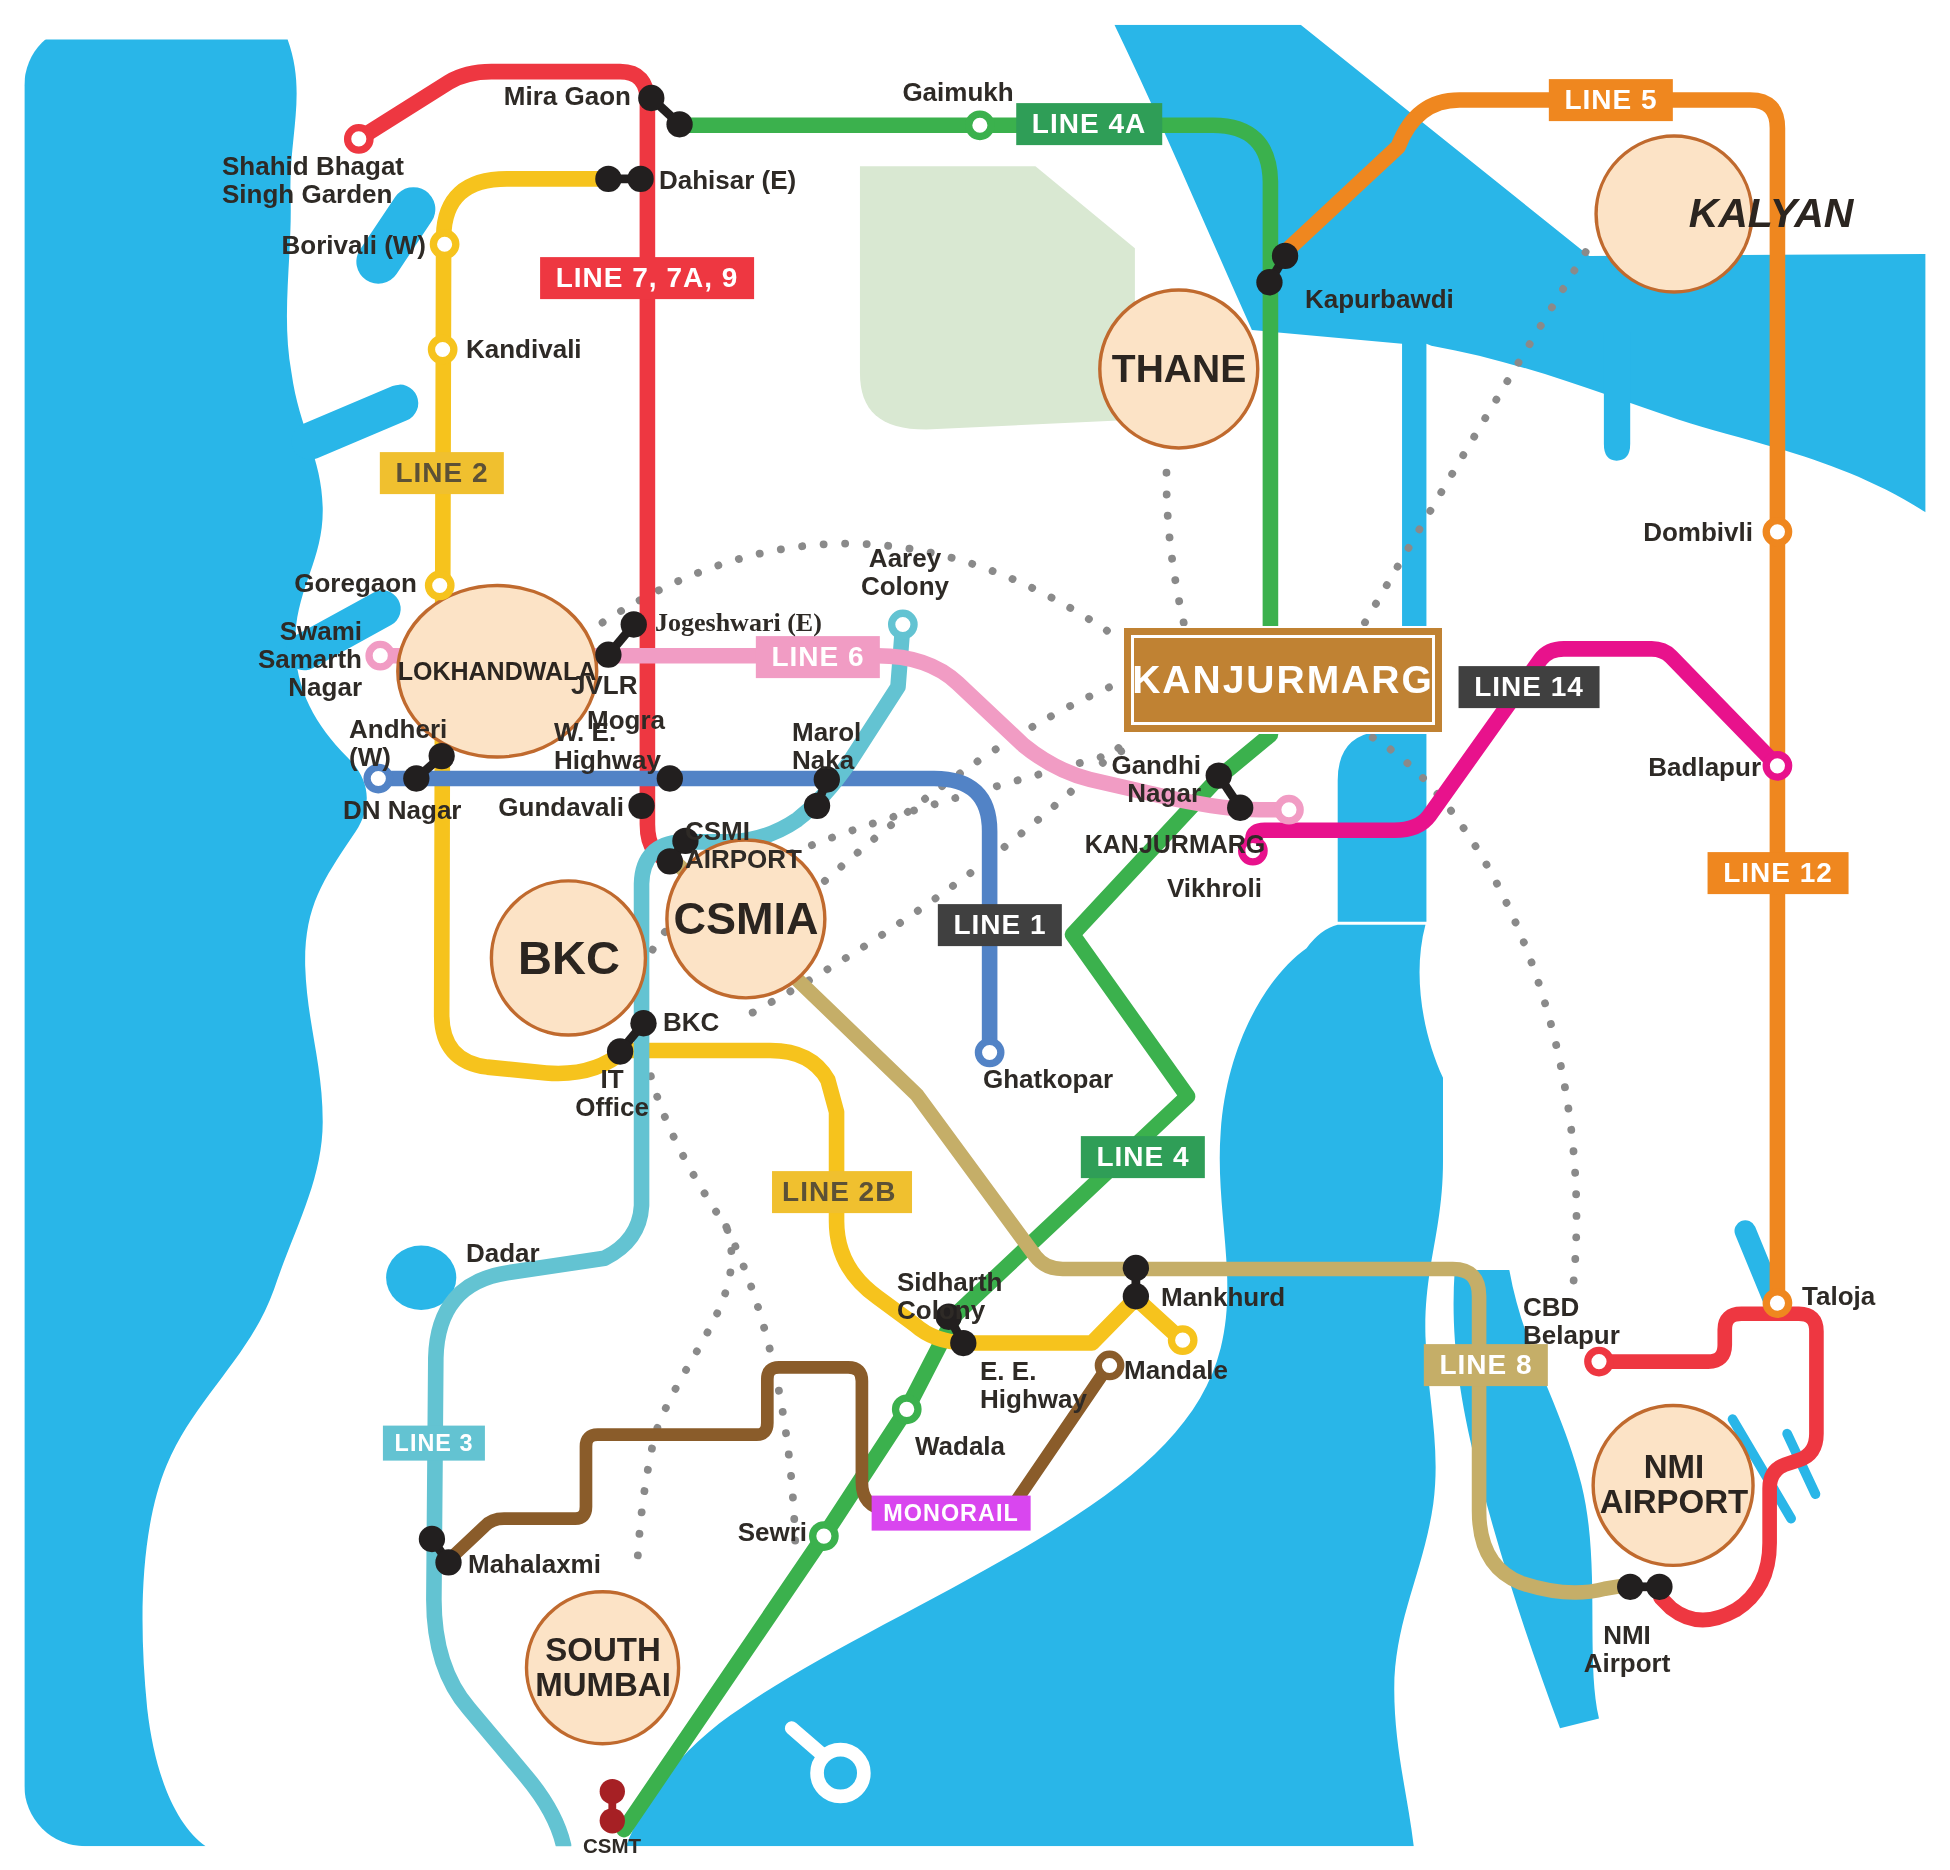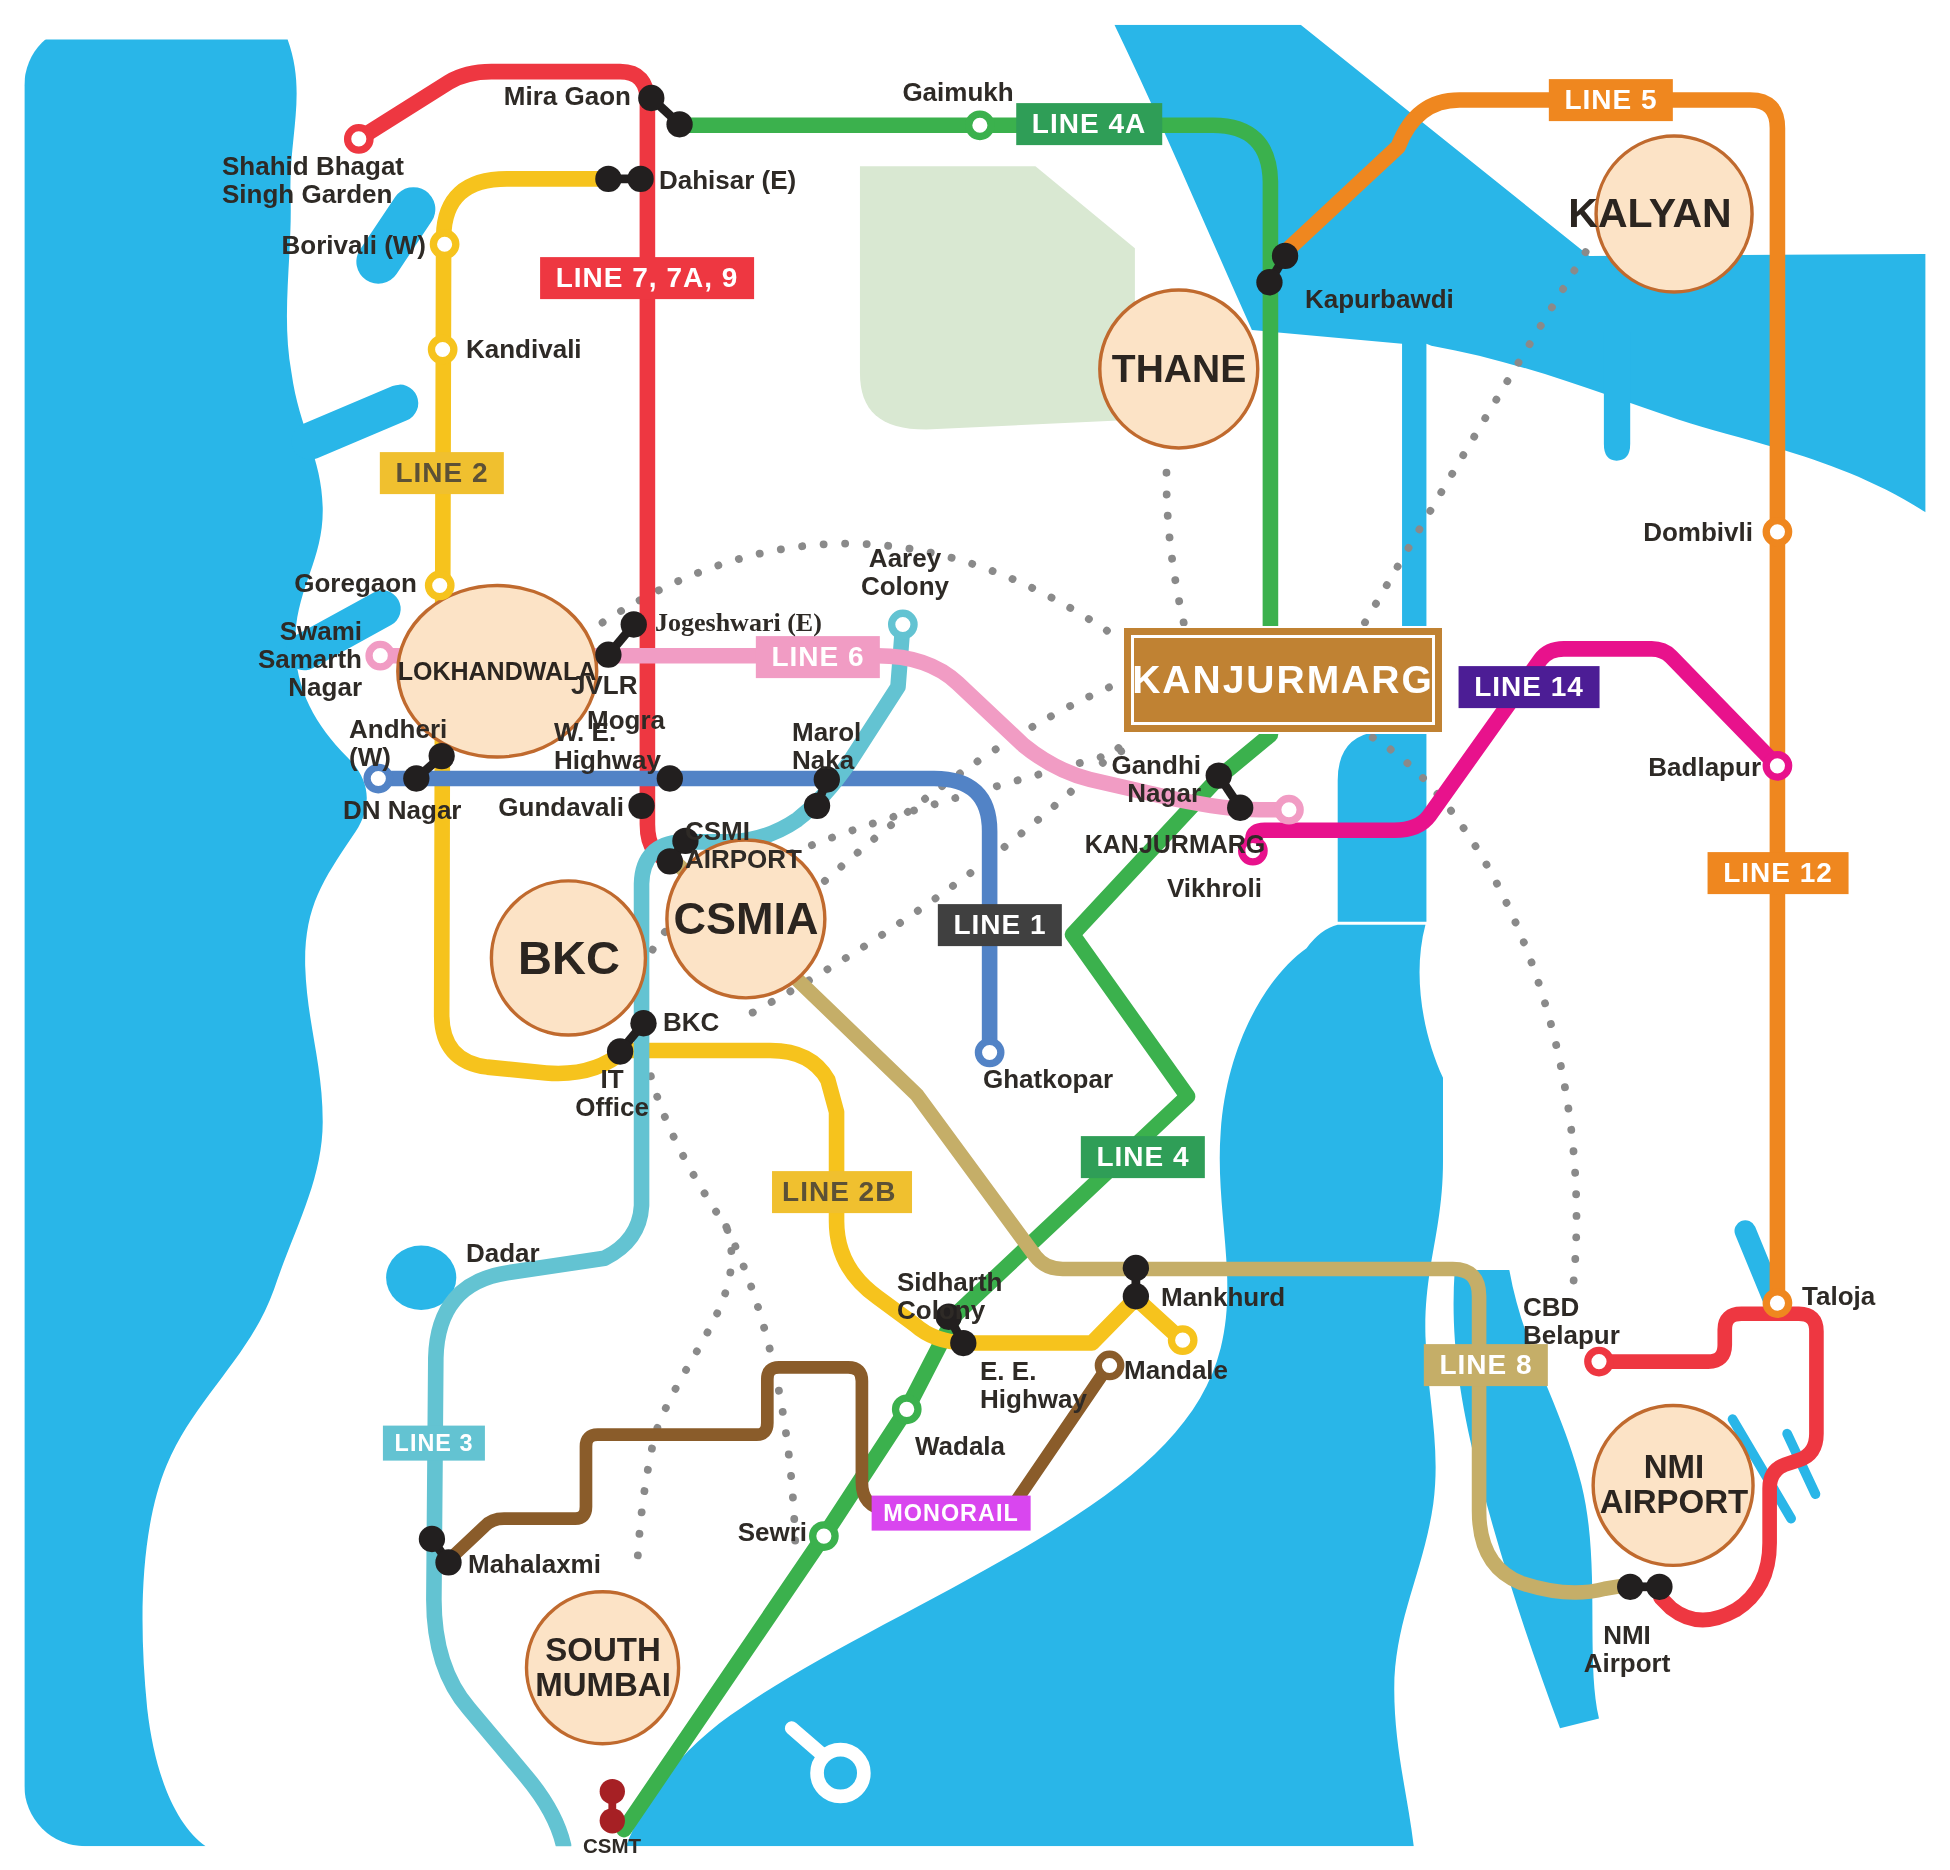--- a/index.html
+++ b/index.html
@@ -184,31 +184,31 @@
 <div class="hub">
   <div class="hub-frame"></div>
   <div class="hub-text">KANJURMARG</div>
 </div>
 
 <div class="badge" style="left:1089px;top:124px;background:#2f9e57;">LINE 4A</div>
 <div class="badge" style="left:1611px;top:100px;background:#ef871f;">LINE 5</div>
 <div class="badge" style="left:647px;top:278px;background:#ee3741;">LINE 7, 7A, 9</div>
 <div class="badge dark" style="left:442px;top:473px;background:#f0c02f;">LINE 2</div>
 <div class="badge" style="left:818px;top:657px;background:#f19cc4;">LINE 6</div>
-<div class="badge" style="left:1529px;top:687px;background:#4c1d95;">LINE 14</div>
+<div class="badge" style="left:1529px;top:687px;background:#404040;">LINE 14</div>
 <div class="badge" style="left:1778px;top:873px;background:#ef871f;">LINE 12</div>
 <div class="badge" style="left:1000px;top:925px;background:#404040;">LINE 1</div>
 <div class="badge" style="left:1143px;top:1157px;background:#2f9e57;">LINE 4</div>
 <div class="badge dark" style="left:842px;top:1192px;background:#f0c02f;padding-left:10px;">LINE 2B</div>
 <div class="badge" style="left:1486px;top:1365px;background:#c5ae68;">LINE 8</div>
 <div class="badge sm" style="left:434px;top:1443px;background:#63c3d2;">LINE 3</div>
 <div class="badge sm" style="left:951px;top:1513px;background:#d946ef;">MONORAIL</div>
 
 <div class="area" style="left:1179px;top:369px;font-size:39px;">THANE</div>
-<div class="area" style="left:1650px;top:214px;font-size:41px;">KALYAN</div>
+<div class="area" style="left:1771px;top:214px;font-size:41px;font-style:italic;">KALYAN</div>
 <div class="area" style="left:497px;top:671px;font-size:25px;">LOKHANDWALA</div>
 <div class="area" style="left:569px;top:958px;font-size:47px;">BKC</div>
 <div class="area" style="left:746px;top:919px;font-size:45px;">CSMIA</div>
 <div class="area" style="left:603px;top:1668px;font-size:33px;"><div>SOUTH</div><div>MUMBAI</div></div>
 <div class="area" style="left:1674px;top:1485px;font-size:33px;"><div>NMI</div><div>AIRPORT</div></div>
 
 <div class="lbl r" style="right:1319px;top:82px;">Mira Gaon</div>
 <div class="lbl c" style="left:958px;top:78px;">Gaimukh</div>
 <div class="lbl" style="left:659px;top:166px;">Dahisar (E)</div>
 <div class="lbl" style="left:222px;top:152px;">

